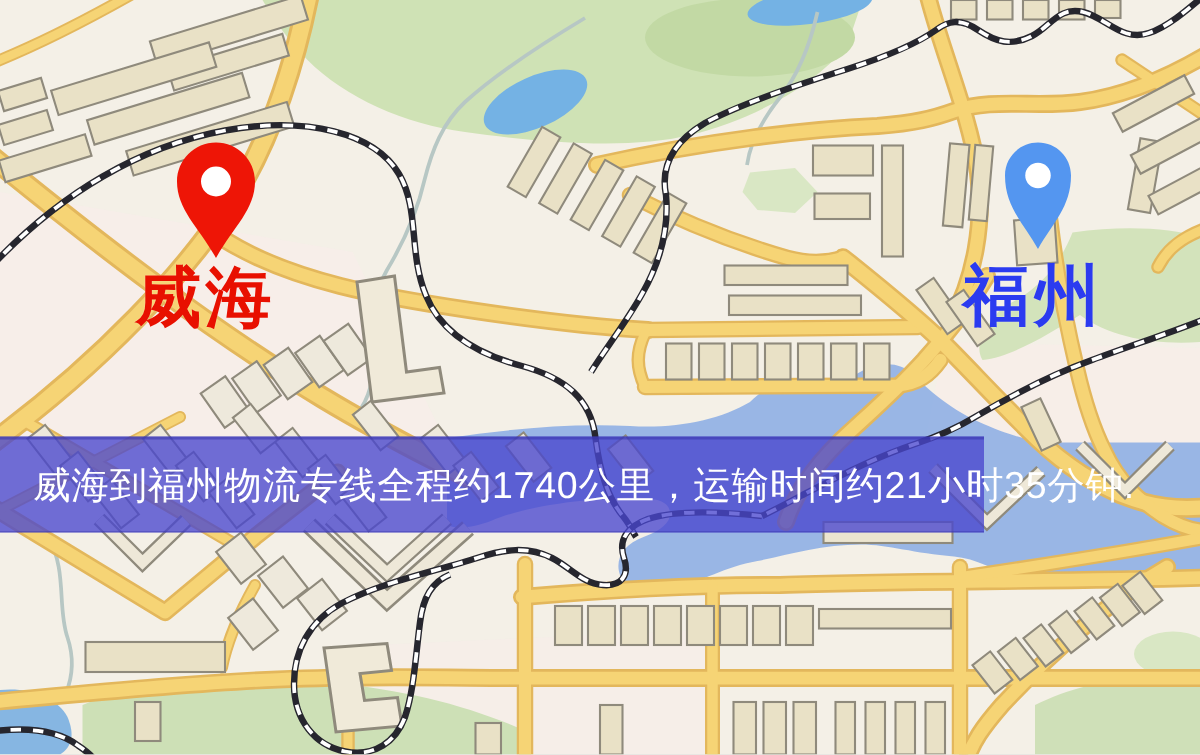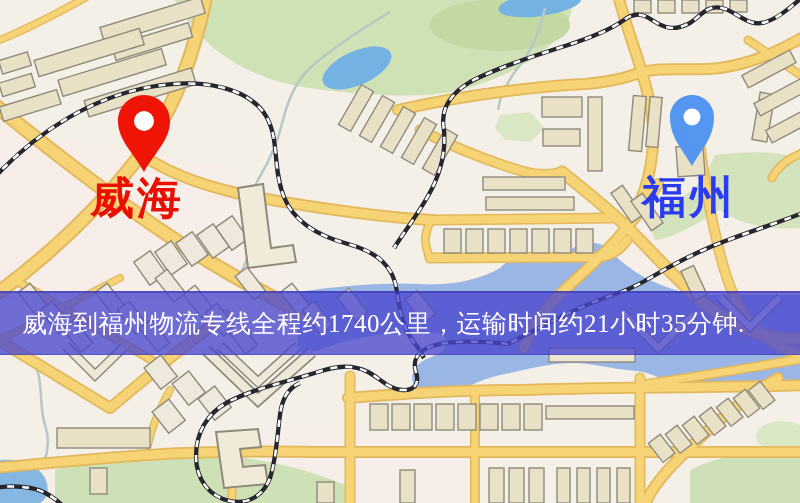--- a/index.html
+++ b/index.html
@@ -1,23 +1,23 @@
 <!DOCTYPE html>
 <html><head>
 <meta charset="utf-8">
 <style>
   html,body{margin:0;padding:0;background:#ddd;}
   .screen{position:relative;width:800px;height:503px;overflow:hidden;
-          font-family:Liberation Serif, serif;background:#f4f0e7;text-align:right;}
+          font-family:Liberation Sans, sans-serif;background:#f4f0e7;text-align:right;}
   .screen svg{position:absolute;left:0;top:0;display:block;}
   .map-label{position:absolute;font-weight:bold;font-size:44px;letter-spacing:3px;
              line-height:1;white-space:nowrap;text-shadow:0 0 1px rgba(255,255,255,.4);}
   .label-origin{left:90px;top:177px;color:#e81000;}
   .label-destination{left:642px;top:176px;color:#2b3bf0;}
-  .banner{position:absolute;left:0;top:291px;width:800px;height:64px;
+  .banner{position:absolute;left:0;top:291px;width:656px;height:64px;
           background:rgba(73,70,206,0.78);
           border-top:2px solid rgba(47,44,164,0.45);
           border-bottom:1px solid rgba(47,44,164,0.35);
           box-sizing:border-box;display:flex;align-items:center;}
   .banner-text{color:#ffffff;font-size:25px;padding-left:22px;white-space:nowrap;
                letter-spacing:0.5px;}
 </style>
 </head>
 <body>
 

